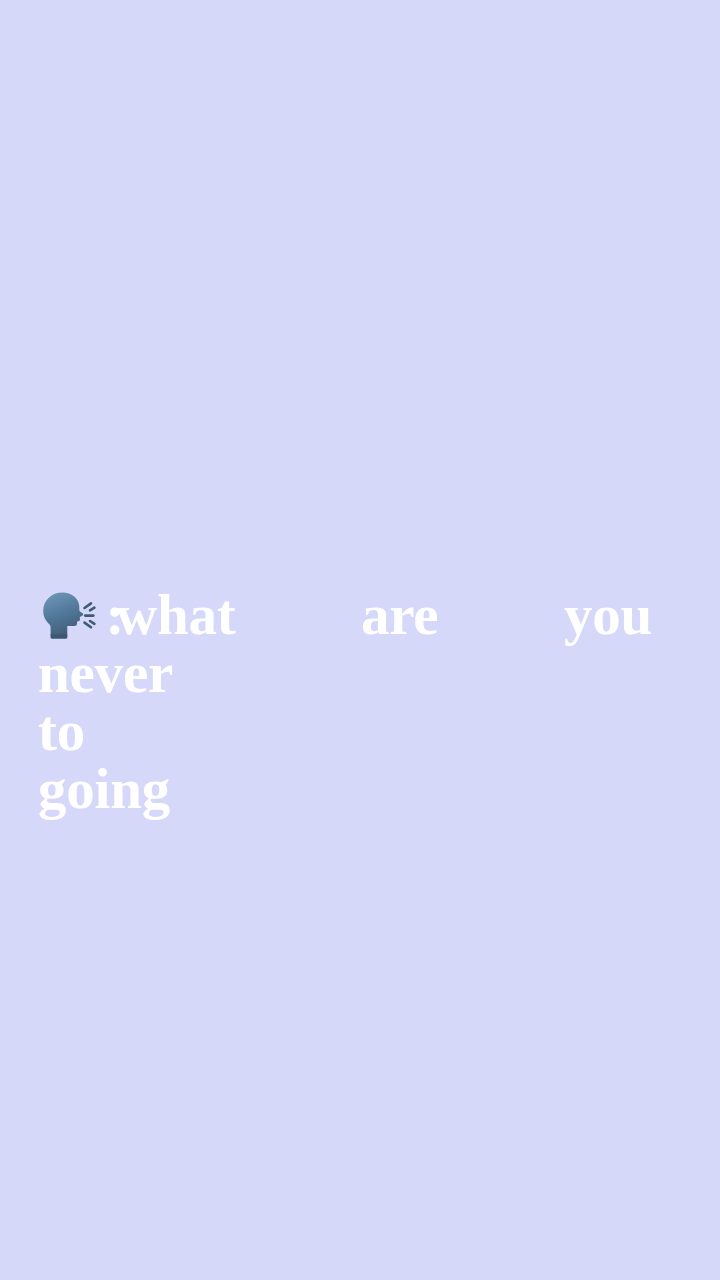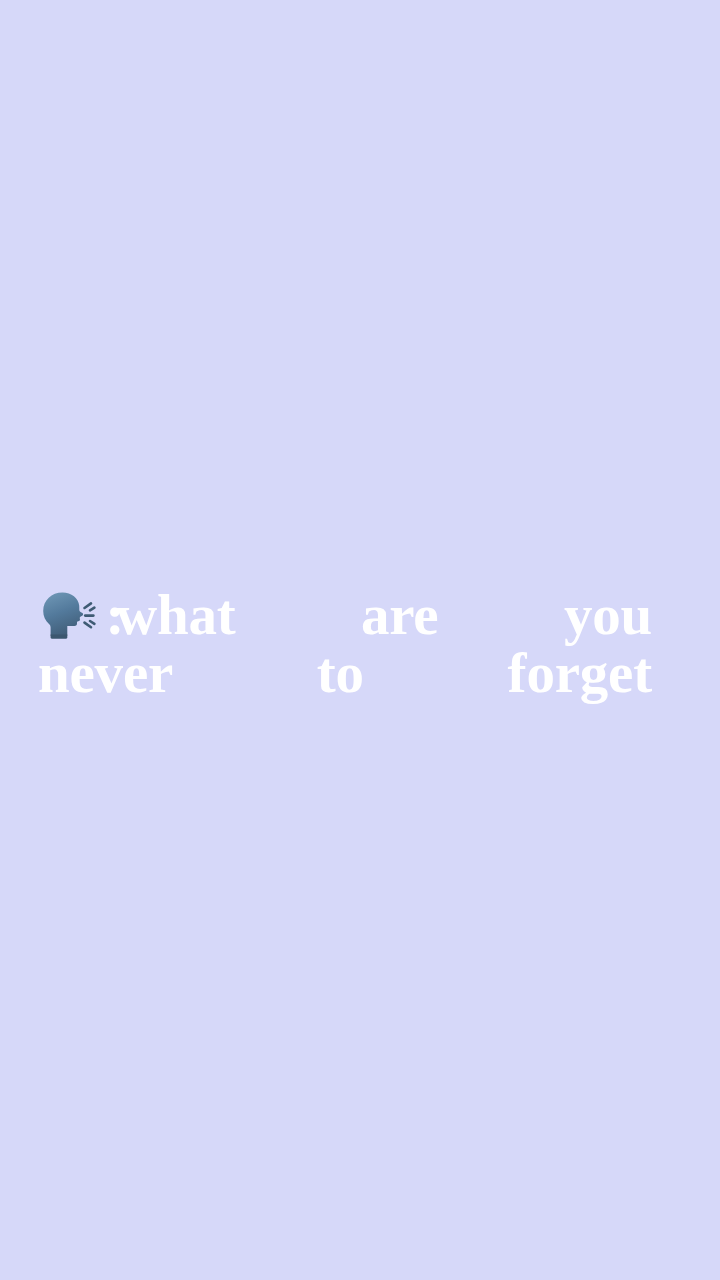--- a/index.html
+++ b/index.html
@@ -143,20 +143,20 @@
         </svg>
       </span>
 
       <span id="caption-colon" style="color: rgb(255, 255, 255);">:</span>
 
       <span class="word">what</span>
       <span class="word">are</span>
       <span class="word">you</span>
     </div>
 
-    <div id="caption-line-2" class="caption-line" style="color: rgb(255, 255, 255);">
+    <div id="caption-line-2" class="caption-line" style="color: rgb(255, 255, 255); flex-direction: column;">
       <span class="word">never</span>
       <span class="word">to</span>
-      <span class="word">forget</span>
+      <span class="word">going</span>
     </div>
 
   </div>
 </div>
 
 </body></html>

